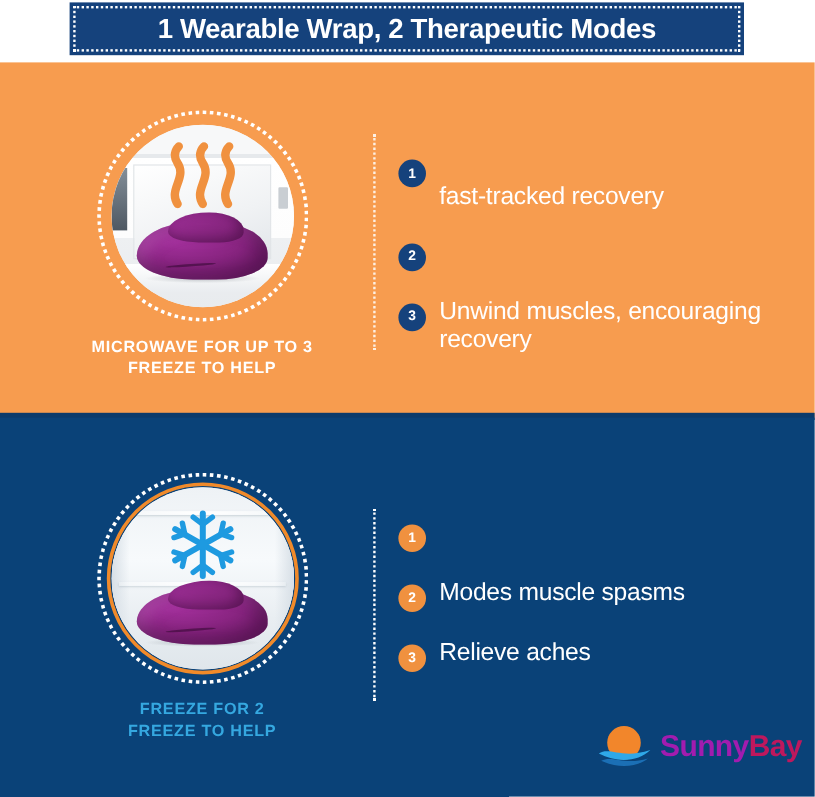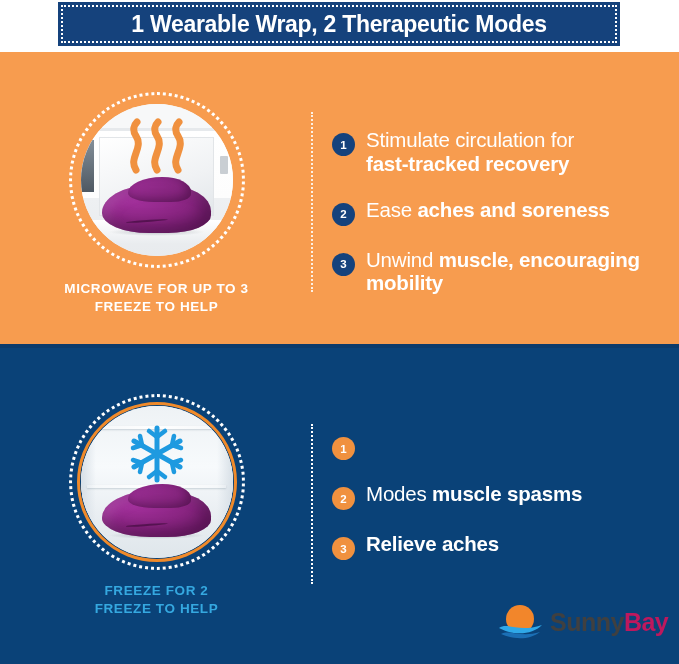--- a/index.html
+++ b/index.html
@@ -35,21 +35,21 @@
     position:absolute; left:0; top:344px; width:679px; height:6px;
     background:#0c3b6b;
   }
   .section-cold {
     position:absolute; left:0; top:348px; width:679px; height:316px;
     background:#0a4278;
     padding-left:38px;
   }
 
   
-  .media-col { position:absolute; left:44px; top:0; width:225px; }
+  .media-col { position:absolute; left:56px; top:0; width:225px; }
 
   .circle-outer {
     position:relative; width:176px; height:176px; margin:0 auto;
     border-radius:50%;
   }
   .circle-hot  { border:3px dotted #ffffff; }
   .circle-cold { border:3px dotted #ffffff; }
 
   .circle-ring-orange {
     position:absolute; left:5px; top:5px; right:5px; bottom:5px;
@@ -169,30 +169,30 @@
     margin-top:5px;
   }
   .badge-hot  { background:#15427c; }
   .badge-cold { background:#f0913f; }
 
   .benefit-text {
     margin-left:11px; color:#ffffff;
     font-size:20.5px; line-height:1.16; letter-spacing:-0.2px;
   }
   .benefit-text .lead   { font-weight:normal; }
-  .benefit-text .strong { font-weight:bold; }
+  .benefit-text .strong { font-weight:normal; }
 
   
   .logo {
     position:absolute; left:498px; top:603px;
     display:flex; align-items:center;
   }
   .logo-mark { position:relative; width:46px; height:38px; }
   .logo-text { margin-left:6px; font-size:25px; font-weight:bold; letter-spacing:-0.5px; }
-  .logo-sunny { color:#404040; }
+  .logo-sunny { color:#a21caf; }
   .logo-bay   { color:#be185d; }
 </style>
 </head>
 <body>
 
 <div class="page">
 
   <div class="banner-wrap">
     <div class="banner-inner"></div>
     <div class="banner-title">1 Wearable Wrap, 2 Therapeutic Modes</div>
@@ -232,34 +232,31 @@
       </div>
     </div>
 
     <div class="vdots vdots-hot" style="top:60px;height:180px;"></div>
   </div>
 
   <div class="list list-hot">
     <div class="benefit">
       <div class="badge badge-hot">1</div>
       <div class="benefit-text">
-        <span class="lead">Stimulate circulation for</span><br>
+        <br>
         <span class="strong">fast-tracked recovery</span>
       </div>
     </div>
     <div class="benefit">
       <div class="badge badge-hot">2</div>
-      <div class="benefit-text">
-        <span class="lead">Ease </span><span class="strong">aches and soreness</span>
-      </div>
     </div>
     <div class="benefit">
       <div class="badge badge-hot">3</div>
       <div class="benefit-text">
-        <span class="lead">Unwind </span><span class="strong">muscle, encouraging mobility</span>
+        <span class="lead">Unwind </span><span class="strong">muscles, encouraging recovery</span>
       </div>
     </div>
   </div>
 
   <div class="divider-strip"></div>
 
   <div class="section-cold">
 
     <div class="media-col" style="top:46px;">
       <div class="circle-outer circle-cold">

